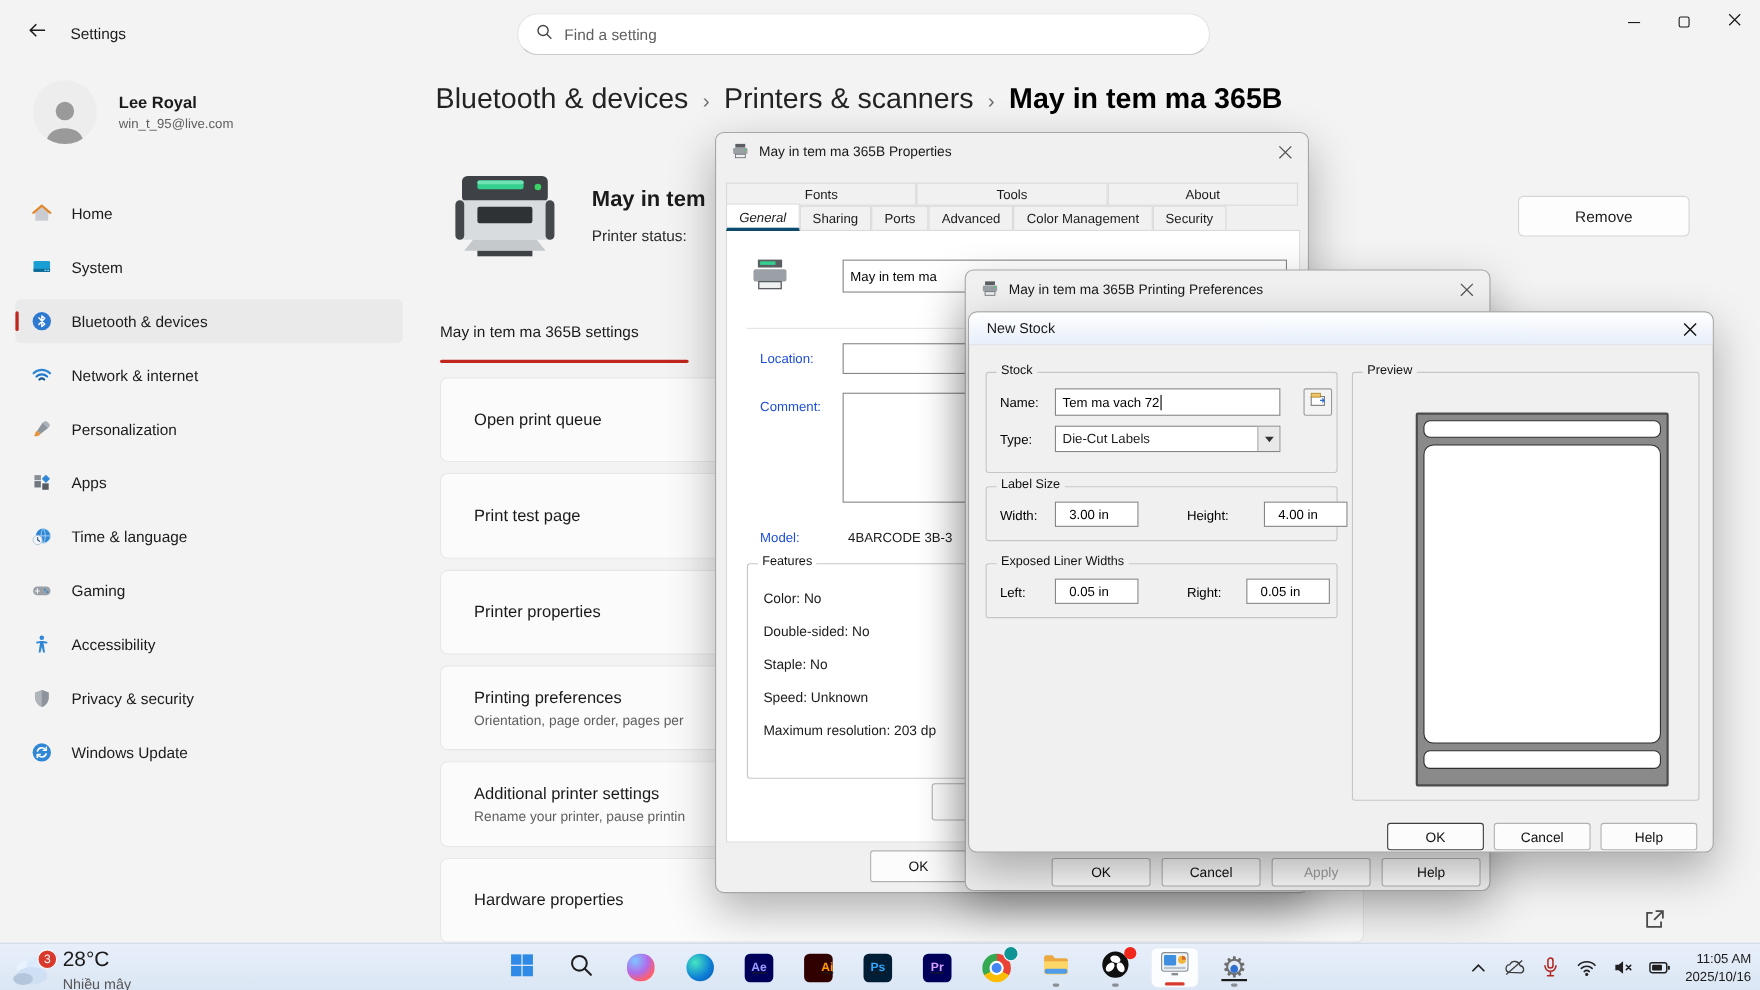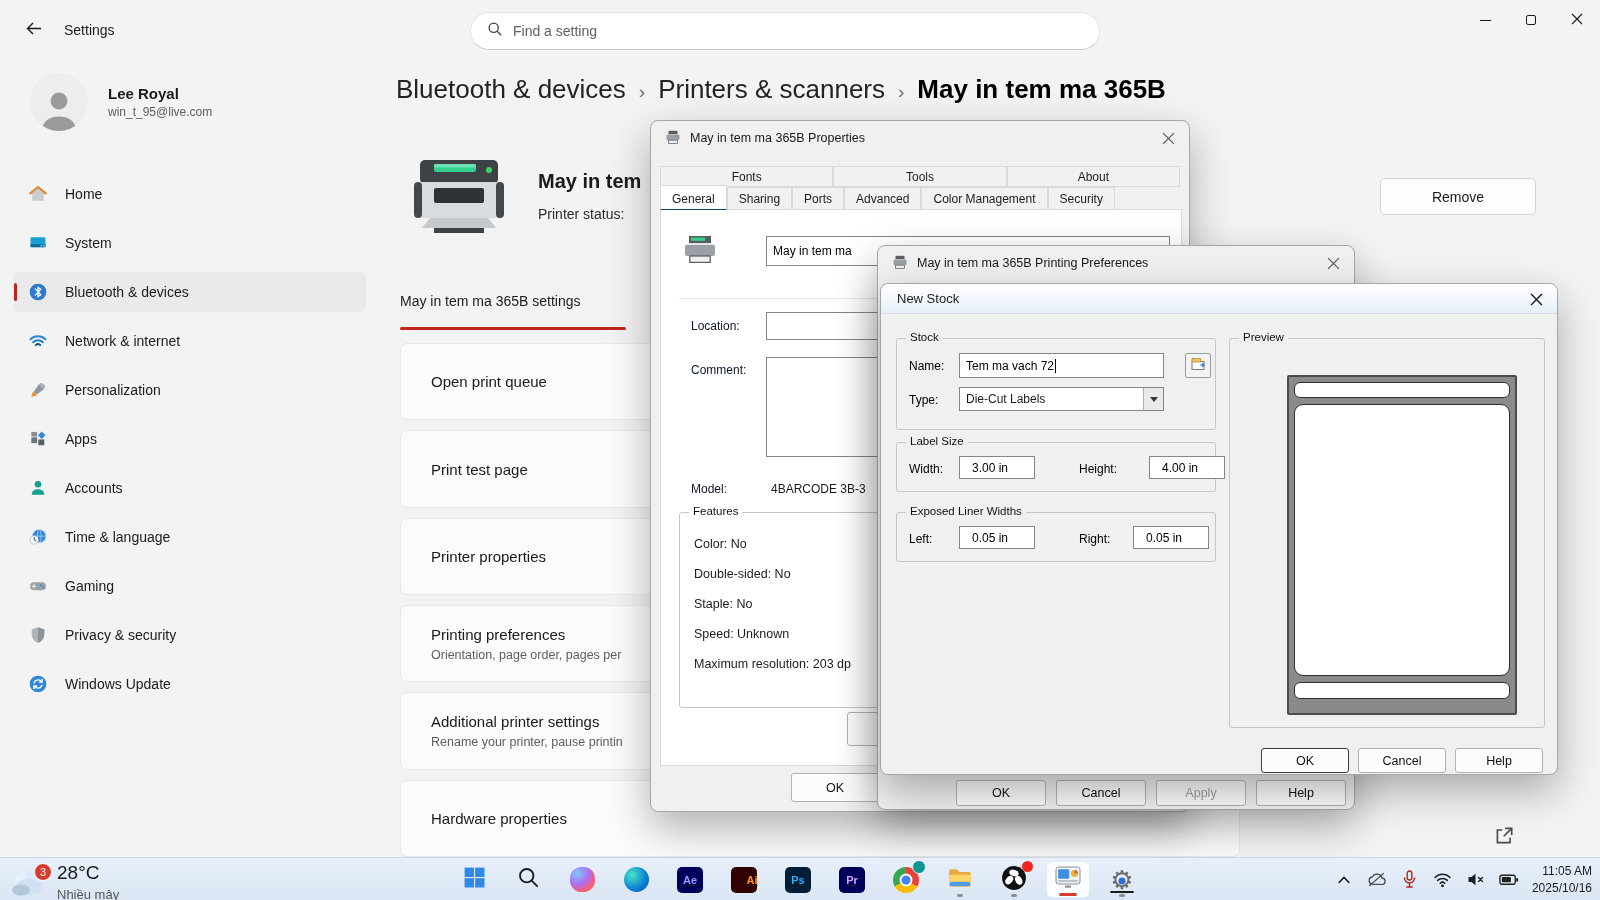--- a/index.html
+++ b/index.html
@@ -61,26 +61,26 @@
   .btn.disabled{color:#9f9f9f;cursor:default;}
   .groupbox{position:absolute;border:1px solid #c6c6c6;border-radius:3px;}
   .legend{position:absolute;top:-8px;left:9px;background:#f0f0f0;padding:0 4px;font-size:11.5px;color:#111;}
 
   
   .props{left:650px;top:120px;width:540px;height:692px;z-index:10;}
   .props-tabs-top{position:absolute;left:9px;top:45px;right:9px;height:21px;display:flex;}
   .ptab{flex:1;border:1px solid #dadada;background:#f1f1f1;font-size:12px;display:flex;align-items:center;justify-content:center;cursor:pointer;}
   .props-tabs-bot{position:absolute;left:9px;top:66px;height:23px;display:flex;z-index:2;}
   .ptab2{border:1px solid #dadada;background:#f1f1f1;font-size:12px;padding:0 11px;display:flex;align-items:center;cursor:pointer;}
-  .ptab2.active{background:#fff;border-bottom:1px solid #0c4a6e;margin-top:-2px;padding-top:2px;position:relative;z-index:3;}
+  .ptab2.active{background:#fff;border-bottom:3px solid #0c4a6e;margin-top:-2px;padding-top:2px;position:relative;z-index:3;font-style:italic;}
   .props-panel{position:absolute;left:9px;top:88px;width:522px;height:557px;background:#fff;border:1px solid #dadada;}
   .pp-printer-ico{position:absolute;left:20px;top:24px;width:38px;height:30px;}
   .pp-name{position:absolute;left:105px;top:26px;width:404px;height:30px;display:flex;align-items:center;}
   .pp-divider{position:absolute;left:18px;top:88px;width:486px;border-top:1px solid #e4e4e4;}
-  .pp-label{position:absolute;font-size:12px;color:#0f172a;}
+  .pp-label{position:absolute;font-size:12px;color:#1d4ed8;}
   .pp-loc{left:105px;top:102px;width:404px;height:28px;position:absolute;}
   .pp-com{left:105px;top:147px;width:404px;height:100px;position:absolute;}
   .pp-model-val{position:absolute;left:110px;top:272px;font-size:12px;}
   .features-box{left:18px;top:302px;width:486px;height:196px;}
   .features-box .legend{background:#fff;}
   .feature-li{font-size:12.5px;height:30px;display:flex;align-items:center;}
   .pp-partial-btn{position:absolute;left:186px;top:502px;width:132px;height:34px;}
   .props-ok{position:absolute;left:140px;top:652px;width:88px;height:29px;}
 
   
@@ -247,29 +247,20 @@
             <svg width="20" height="20" viewBox="0 0 24 24">
               <rect x="4" y="10" width="7" height="7" fill="#6f767d"></rect>
               <rect x="12.5" y="12.5" width="7" height="7" fill="#565c62"></rect>
               <rect x="4" y="3.5" width="7" height="5.5" fill="#878e95"></rect>
               <path d="M16.5 3 L21 7.5 L16.5 12 L12 7.5 Z" fill="#2f87d6"></path>
             </svg>
           </span>
         <span>Apps</span>
       </div>
 
-      <div class="nav-item">
-        <span class="nav-ico">
-            <svg width="20" height="20" viewBox="0 0 24 24">
-              <circle cx="12" cy="7.5" r="4" fill="#13a08c"></circle>
-              <path d="M4.5 20 c0-4.3 3.4-6.4 7.5-6.4 s7.5 2.1 7.5 6.4 Z" fill="#13a08c"></path>
-            </svg>
-          </span>
-        <span>Accounts</span>
-      </div>
 
       <div class="nav-item">
         <span class="nav-ico">
             <svg width="20" height="20" viewBox="0 0 24 24">
               <circle cx="13.5" cy="11" r="8" fill="#2f87d6"></circle>
               <path d="M13.5 3 a8 8 0 0 1 0 16 M5.5 11 h16 M13.5 3 c-3 2.2-3 13.8 0 16 M13.5 3 c3 2.2 3 13.8 0 16" stroke="#bcdcf7" stroke-width=".9" fill="none"></path>
               <circle cx="7.5" cy="15.5" r="5" fill="#f2f6fa" stroke="#9fb6ca" stroke-width=".8"></circle>
               <path d="M7.5 12.8 V15.5 L9.6 16.8" stroke="#27526f" stroke-width="1.2" fill="none" stroke-linecap="round"></path>
             </svg>
           </span>
@@ -281,20 +272,29 @@
             <svg width="20" height="20" viewBox="0 0 24 24">
               <rect x="2.5" y="7.5" width="19" height="9.5" rx="4.7" fill="#9aa0a6"></rect>
               <path d="M7.2 10 v4.6 M4.9 12.3 h4.6" stroke="#f2f2f2" stroke-width="1.3" stroke-linecap="round"></path>
               <circle cx="15.4" cy="11" r="1.1" fill="#2f87d6"></circle>
               <circle cx="18" cy="13.5" r="1.1" fill="#2f87d6"></circle>
             </svg>
           </span>
         <span>Gaming</span>
       </div>
 
+      <div class="nav-item">
+        <span class="nav-ico">
+            <svg width="20" height="20" viewBox="0 0 24 24" fill="#2f87d6">
+              <circle cx="12" cy="4.6" r="2.5"></circle>
+              <path d="M12 8 c-3.2 0-6.2 1-6.2 1 l.4 1.9 c2-.5 3.9-.75 3.9-.75 L8.5 20.5 h2.1 L12 14.5 13.4 20.5 h2.1 L13.9 10.15 c0 0 1.9.25 3.9.75 l.4-1.9 c0 0-3-1-6.2-1z"></path>
+            </svg>
+          </span>
+        <span>Accessibility</span>
+      </div>
 
       <div class="nav-item">
         <span class="nav-ico">
             <svg width="20" height="20" viewBox="0 0 24 24">
               <path d="M12 2.8 L19.5 5.4 V11 c0 5.2-3.6 8.9-7.5 10.4 C8.1 19.9 4.5 16.2 4.5 11 V5.4 Z" fill="#aeb4ba"></path>
               <path d="M12 2.8 L19.5 5.4 V11 c0 5.2-3.6 8.9-7.5 10.4 Z" fill="#8d949b"></path>
             </svg>
           </span>
         <span>Privacy &amp; security</span>
       </div>

